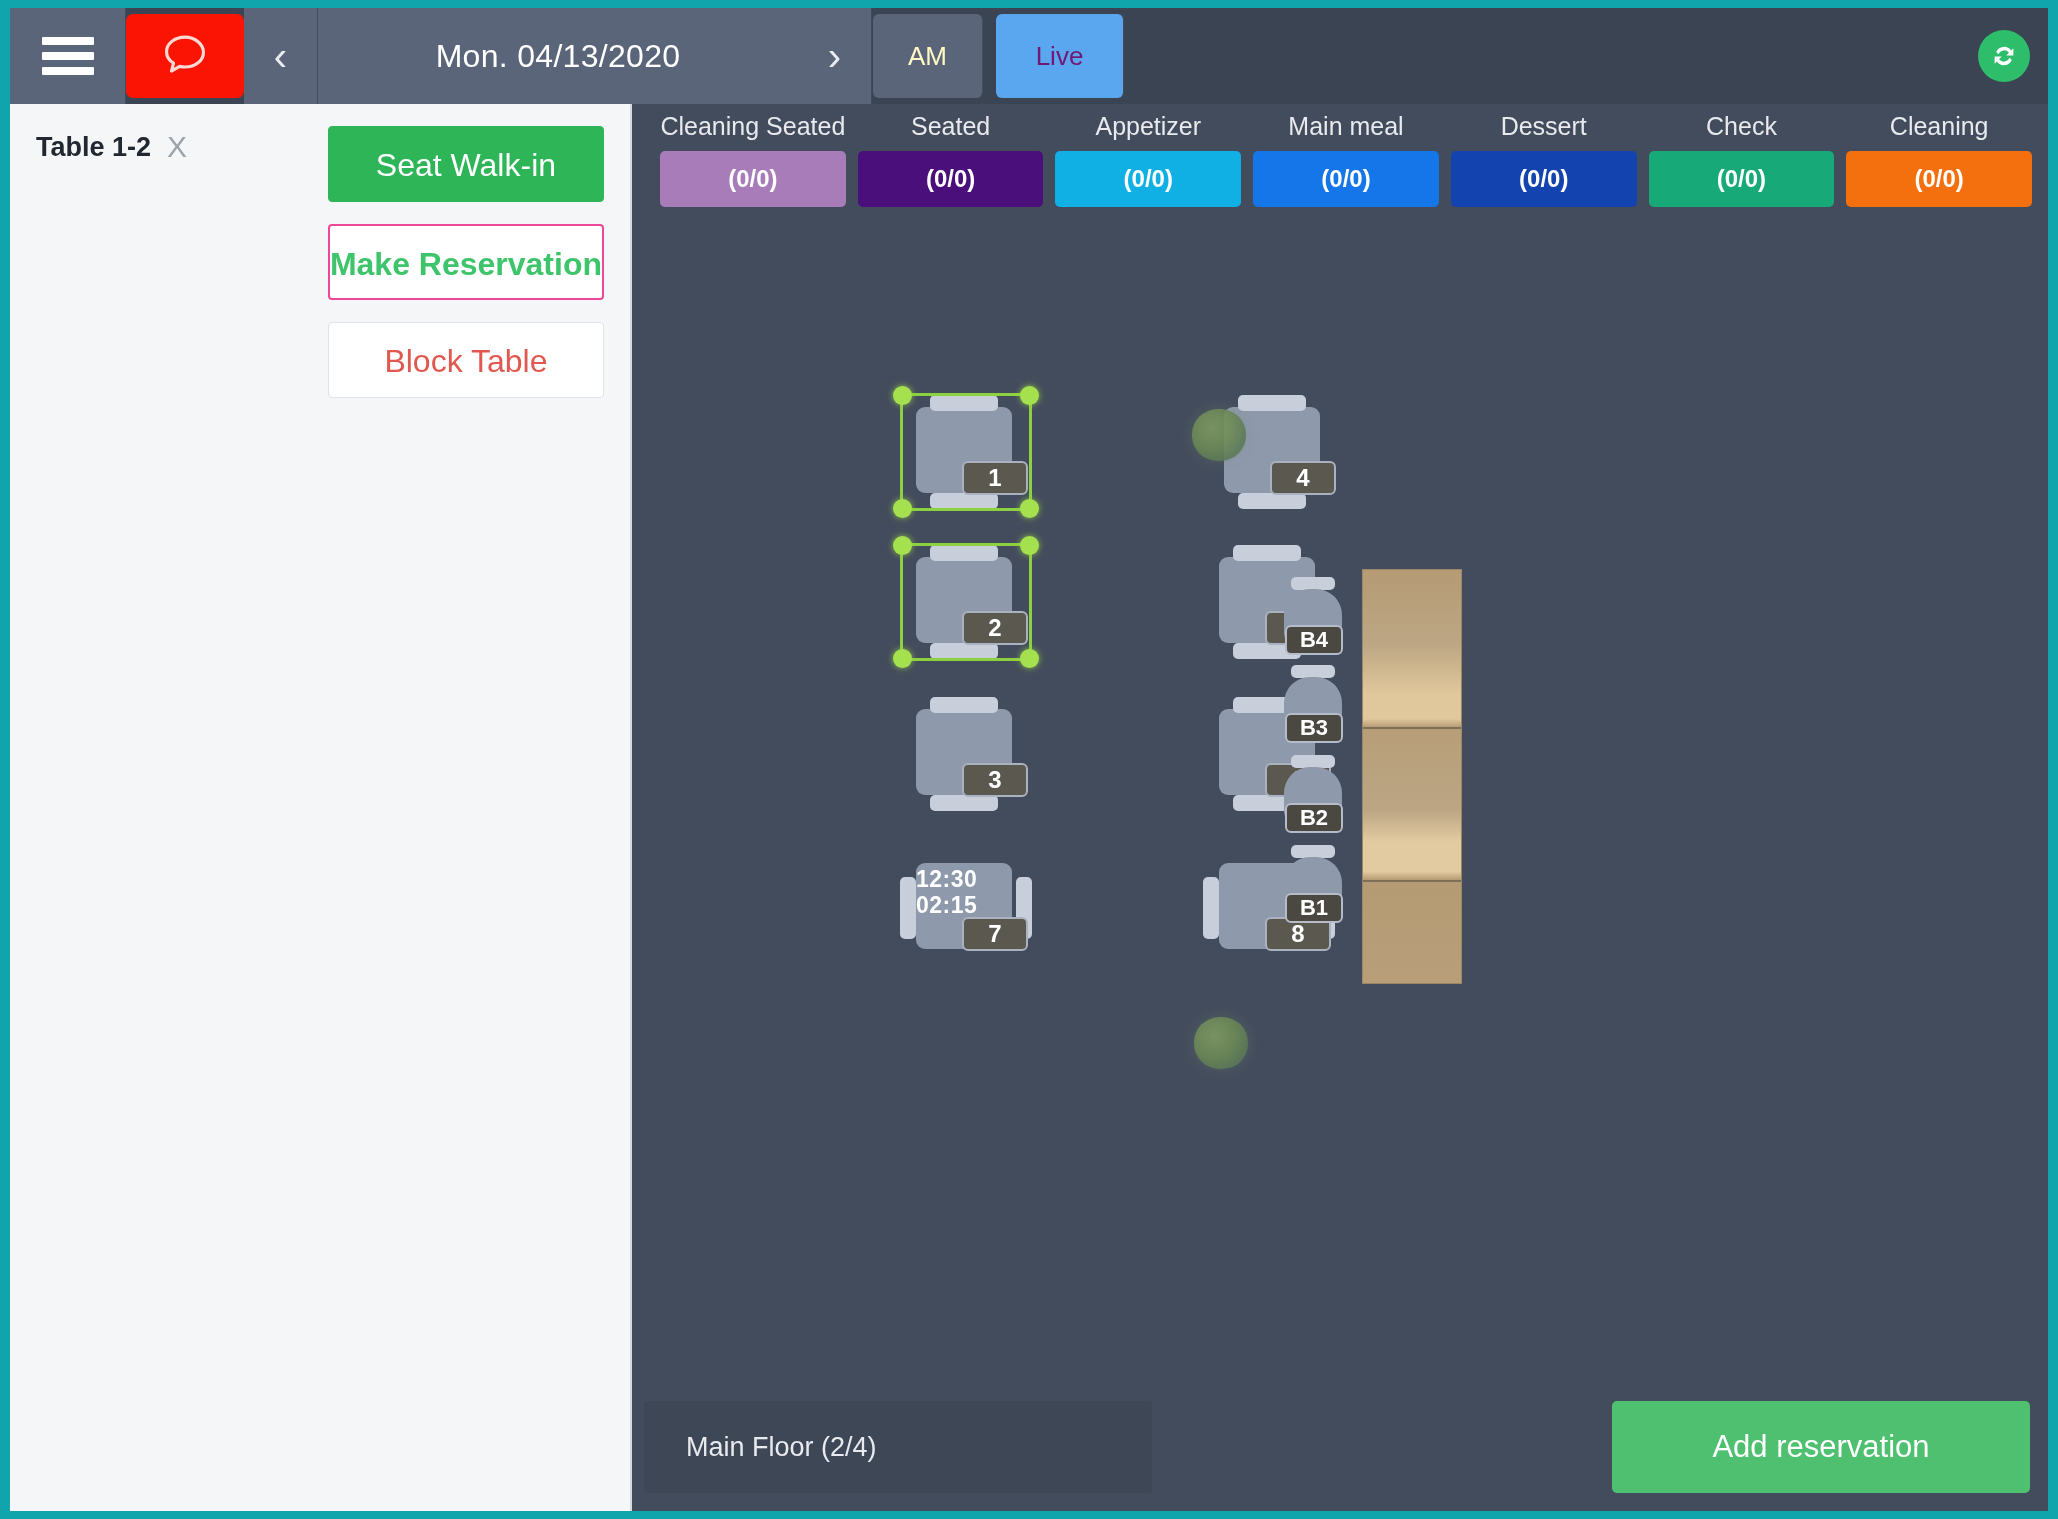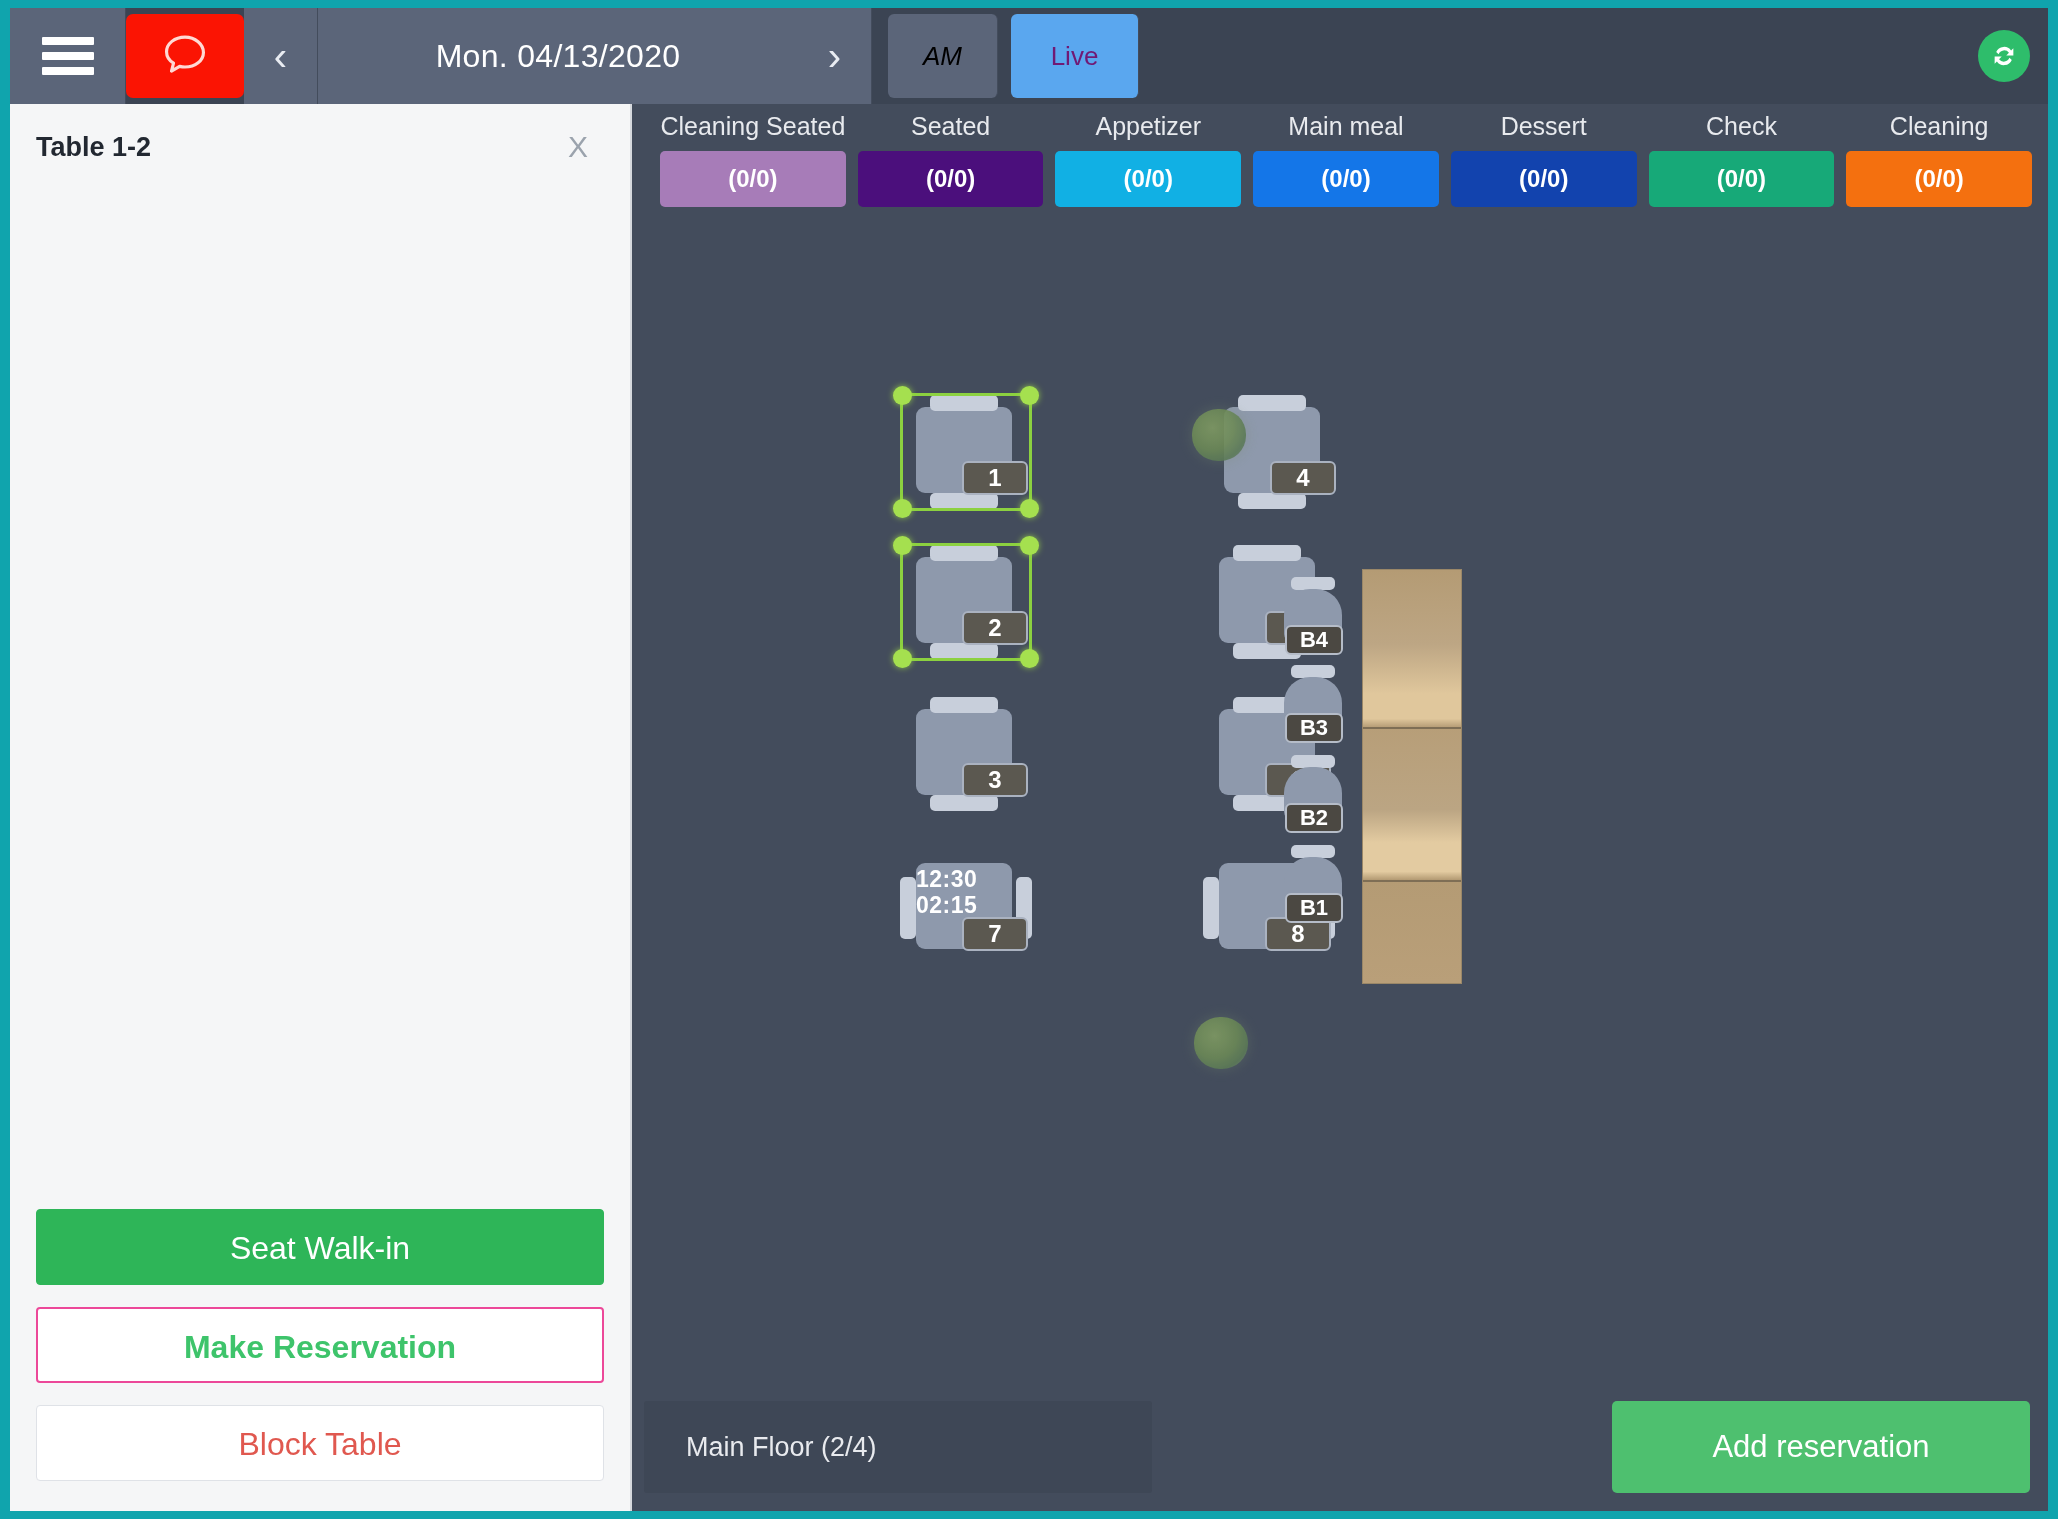--- a/index.html
+++ b/index.html
@@ -46,24 +46,24 @@
   #nav-prev { width: 74px; background: #5b6579; }
   #date-display {
     flex: 0 0 480px; background: #5b6579;
     display: flex; align-items: center; justify-content: center;
     font-size: 32px; color: #ffffff; letter-spacing: .3px;
   }
   #nav-next { width: 74px; background: #5b6579; }
   .chev { font-size: 40px; line-height: 1; color: #e9ecf2; font-weight: 300; }
 
   #ampm-btn {
-    width: 110px; margin: 6px 8px 6px 16px;
+    width: 110px; margin: 6px 8px 6px 1px;
     background: #5b6579; border-radius: 6px;
     display: flex; align-items: center; justify-content: center;
-    font-size: 26px; color: #000000; font-style: italic;
+    font-size: 26px; color: #fef9c3;
   }
   #live-btn {
     width: 128px; margin: 6px 5px; background: #5aa7ef; border-radius: 6px;
     display: flex; align-items: center; justify-content: center;
     font-size: 26px; color: #701a75;
   }
   #topbar-spacer { flex: 1; background: #3b4453; }
   #refresh-btn {
     position: absolute; right: 18px; top: 50%; transform: translateY(-50%);
     width: 52px; height: 52px; border-radius: 50%;
@@ -71,21 +71,21 @@
     display: flex; align-items: center; justify-content: center;
     cursor: pointer;
   }
 
   
   #side-panel {
     position: absolute; left: 0; top: 96px;
     width: 622px; height: 1407px;
     background: #f5f6f7;
     border-right: 2px solid #d6d9de;
-    display: flex; flex-direction: column;
+    display: flex; 
   }
   #panel-head {
     height: 86px; display: flex; align-items: center;
     padding: 0 26px; justify-content: space-between;
   }
   #panel-title { font-size: 27px; font-weight: bold; color: #222831; }
   #panel-close { font-size: 30px; color: #9ba3ad; cursor: pointer; padding: 4px 16px; }
   #panel-body { flex: 1; }
   #panel-actions { padding: 0 26px 30px 26px; }
   .panel-btn {

